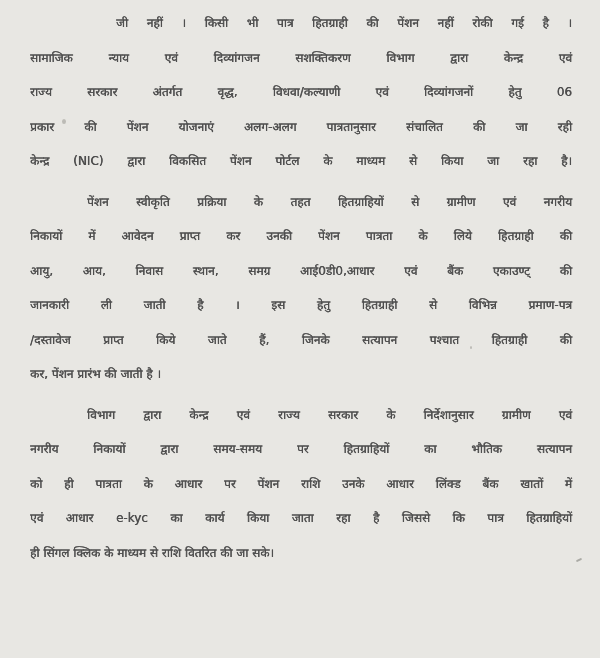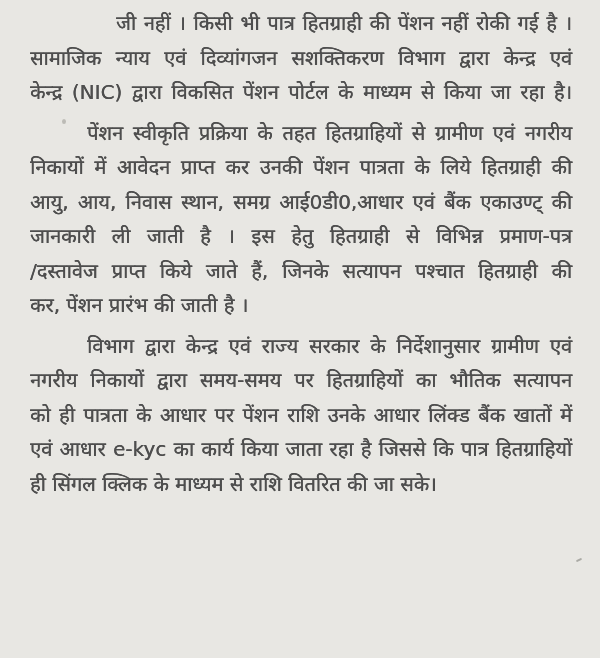--- a/index.html
+++ b/index.html
@@ -14,21 +14,21 @@
     font-family: "DejaVu Sans", sans-serif;
   }
   .page {
     position: relative;
     width: 600px;
     height: 658px;
     overflow: hidden;
   }
   #doc {
     padding: 6px 28px 0 30px;
-    font-size: 20px;
+    font-size: 12px;
     color: #4e4e4e;
     text-shadow: 0.35px 0 0 currentColor;
   }
   .para { margin: 0; }
   .para + .para { margin-top: 6px; }
   .line {
     height: 34.5px;
     line-height: 34.5px;
     white-space: nowrap;
     text-align: justify;
@@ -52,20 +52,22 @@
   .speck-3 { left: 470px; top: 346px; width: 2px; height: 3px; opacity: .5; border-radius: 50%; }
 </style>
 </head>
 <body style="background: rgb(232, 231, 227);">
 
 <div class="page">
   <div id="doc" style="color: rgb(78, 78, 78);">
       <div class="para">
         <div class="line first">जी नहीं । किसी भी पात्र हितग्राही की पेंशन नहीं रोकी गई है ।</div>
         <div class="line">सामाजिक न्याय एवं दिव्यांगजन सशक्तिकरण विभाग द्वारा केन्द्र एवं</div>
+        <div class="line">राज्य सरकार अंतर्गत वृद्ध, विधवा/कल्याणी एवं दिव्यांगजनों हेतु 06</div>
+        <div class="line">प्रकार की पेंशन योजनाएं अलग-अलग पात्रतानुसार संचालित की जा रही</div>
         <div class="line">केन्द्र (NIC) द्वारा विकसित पेंशन पोर्टल के माध्यम से किया जा रहा है।</div>
       </div>
       <div class="para">
         <div class="line first">पेंशन स्वीकृति प्रक्रिया के तहत हितग्राहियों से ग्रामीण एवं नगरीय</div>
         <div class="line">निकायों में आवेदन प्राप्त कर उनकी पेंशन पात्रता के लिये हितग्राही की</div>
         <div class="line">आयु, आय, निवास स्थान, समग्र आई0डी0,आधार एवं बैंक एकाउण्ट् की</div>
         <div class="line">जानकारी ली जाती है । इस हेतु हितग्राही से विभिन्न प्रमाण-पत्र</div>
         <div class="line">/दस्तावेज प्राप्त किये जाते हैं, जिनके सत्यापन पश्चात हितग्राही की</div>
         <div class="line left">कर, पेंशन प्रारंभ की जाती है ।</div>
       </div>

